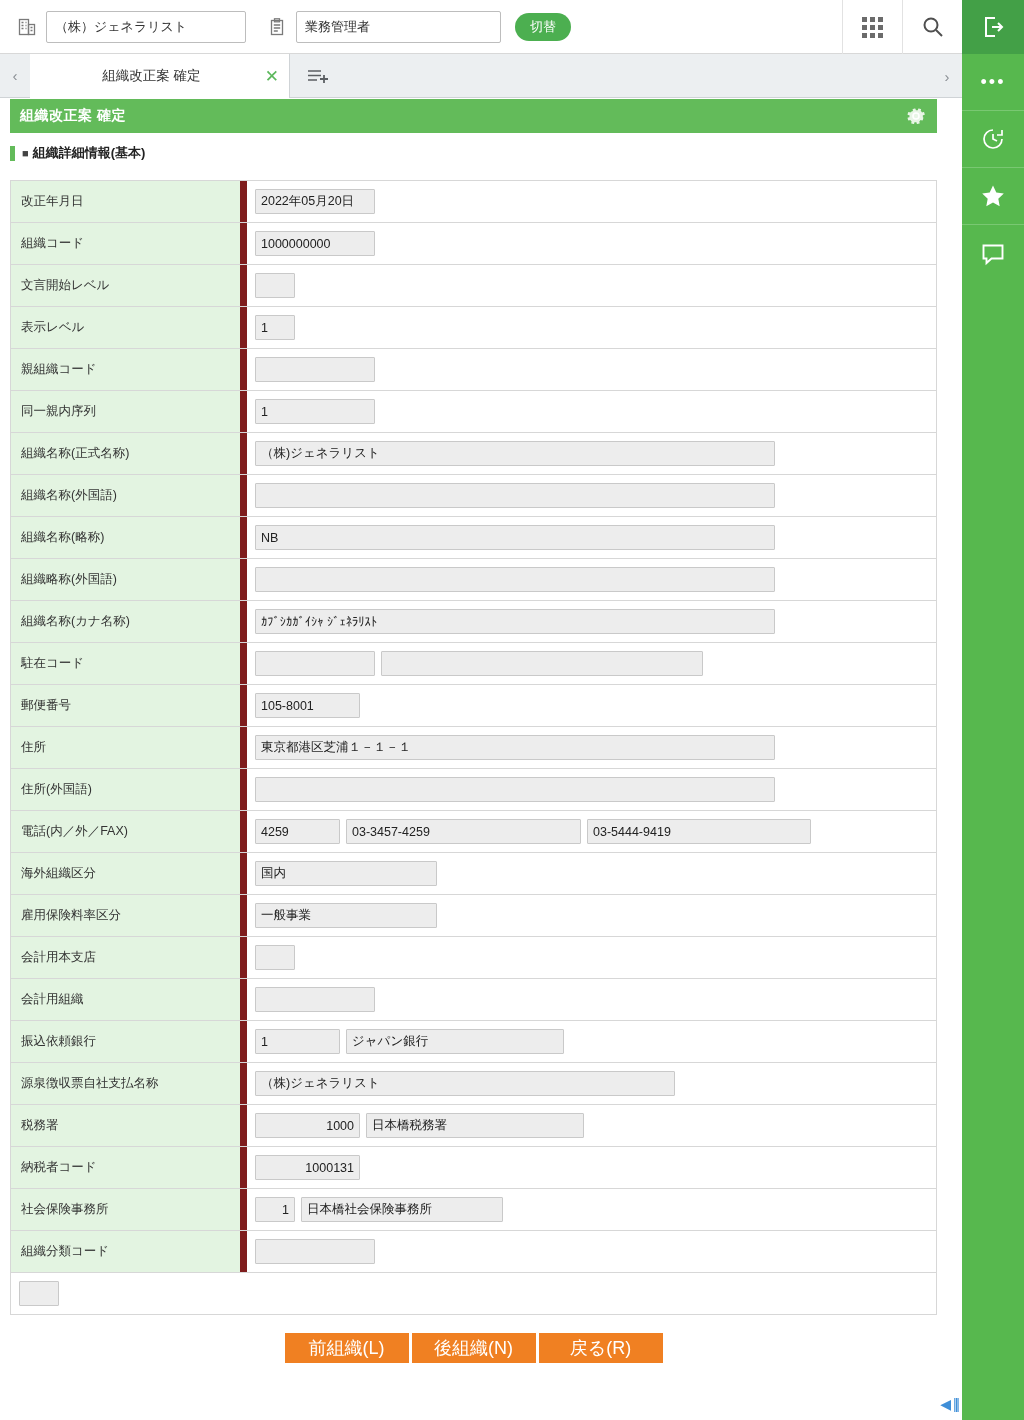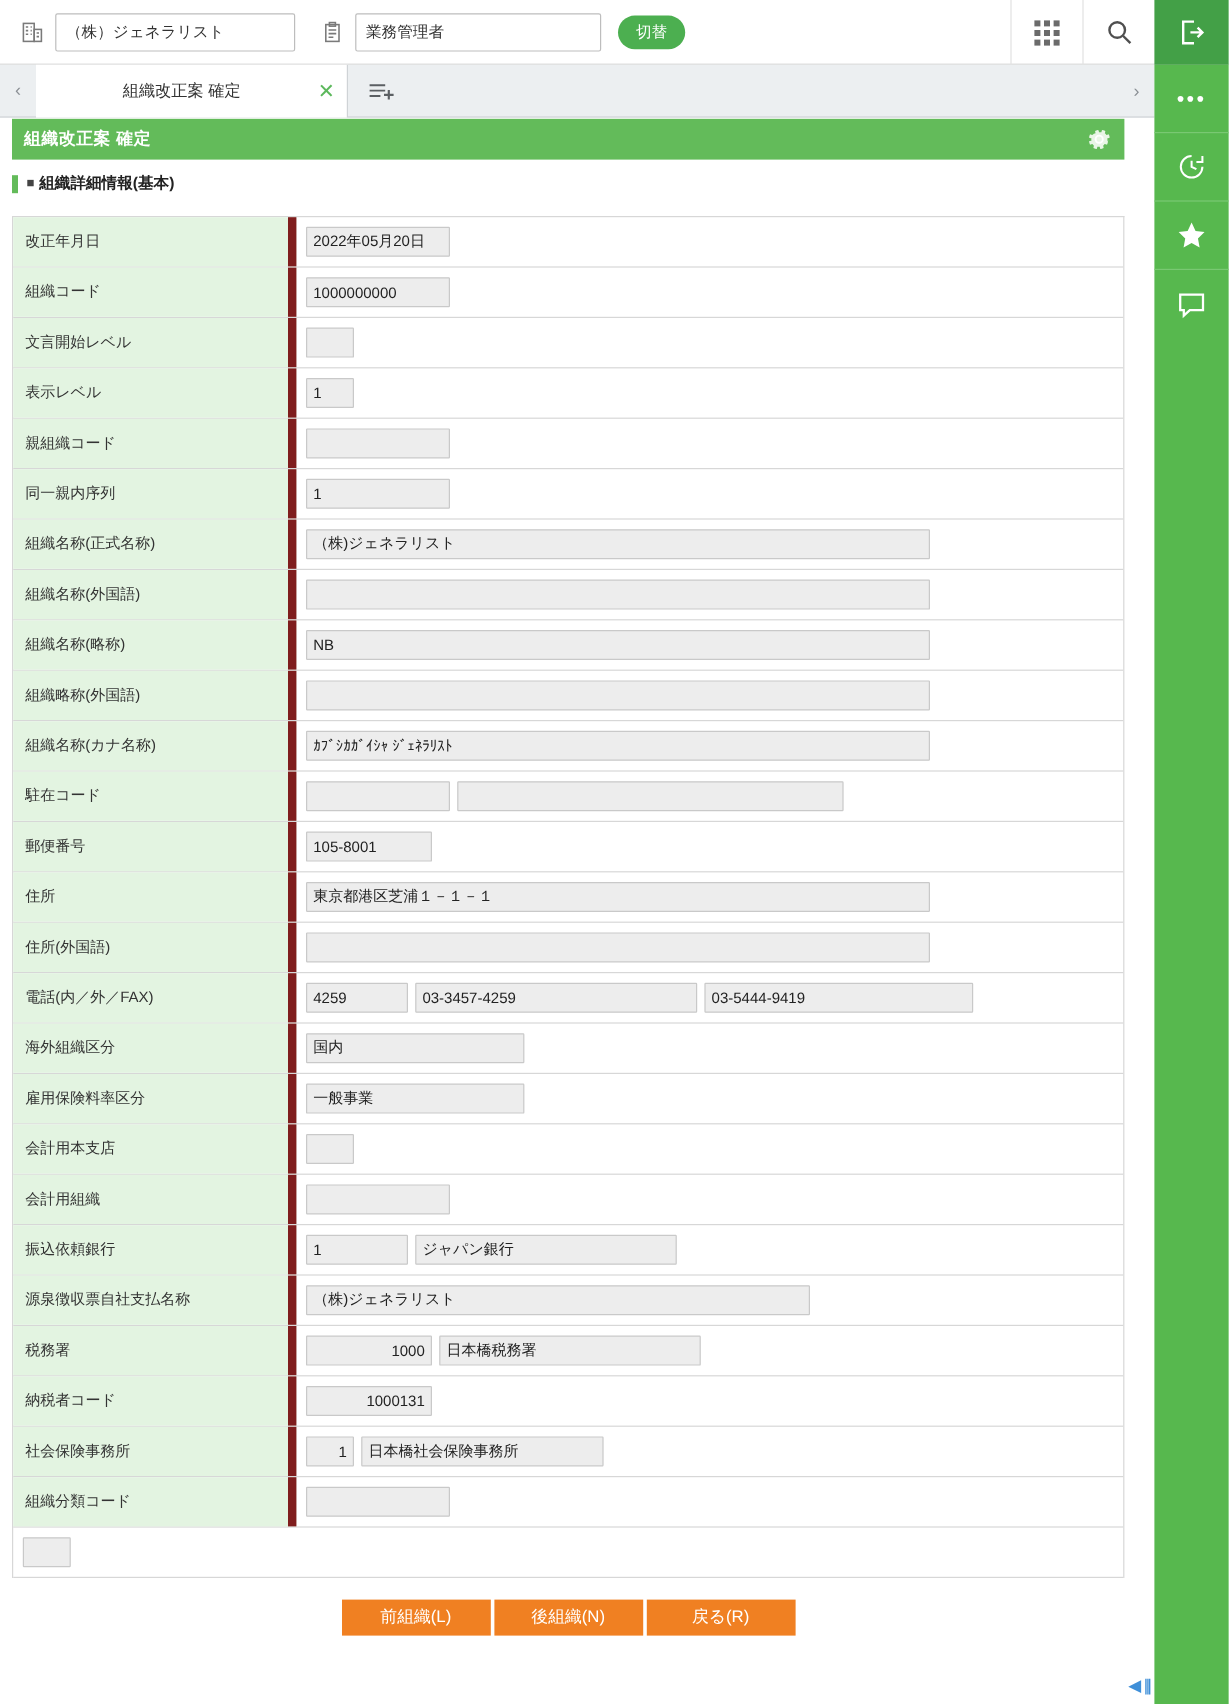--- a/index.html
+++ b/index.html
@@ -122,21 +122,21 @@
   .w-240 { width: 224px; }
   .w-520 { width: 520px; }
 
   
   .footer {
     position: absolute; top: 1333px; left: 0; width: 947px;
     display: flex; justify-content: center; gap: 3px;
   }
   .btn-o {
     width: 124px; height: 30px; background: #f08022; color: #fff;
-    border: none; font-size: 14px; cursor: pointer;
+    border: none; font-size: 18px; cursor: pointer;
     display: flex; align-items: center; justify-content: center;
   }
 
   
   .rail {
     position: absolute; top: 54px; right: 0; width: 62px; height: 1366px;
     background: #57b84e; display: flex; flex-direction: column; align-items: center;
   }
   .rail-item {
     width: 62px; height: 56px; display: flex; align-items: center;

